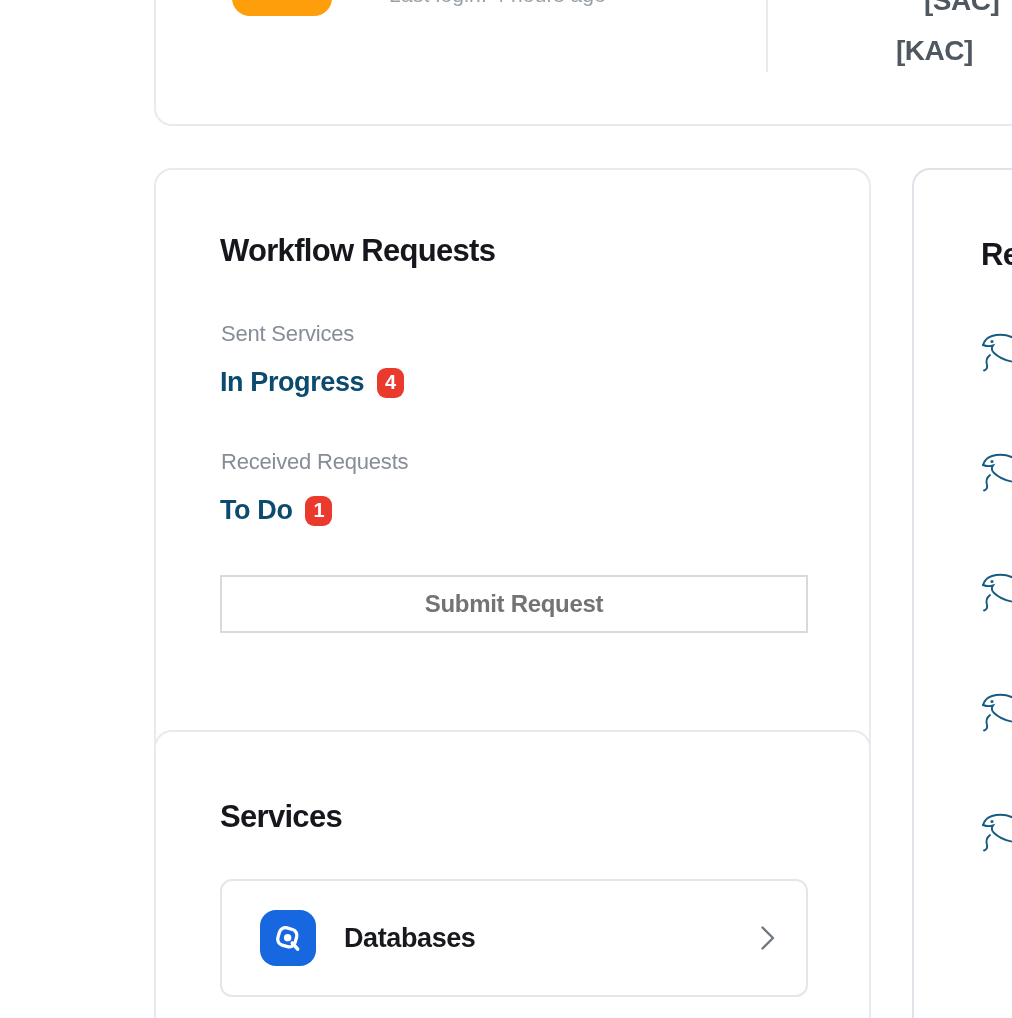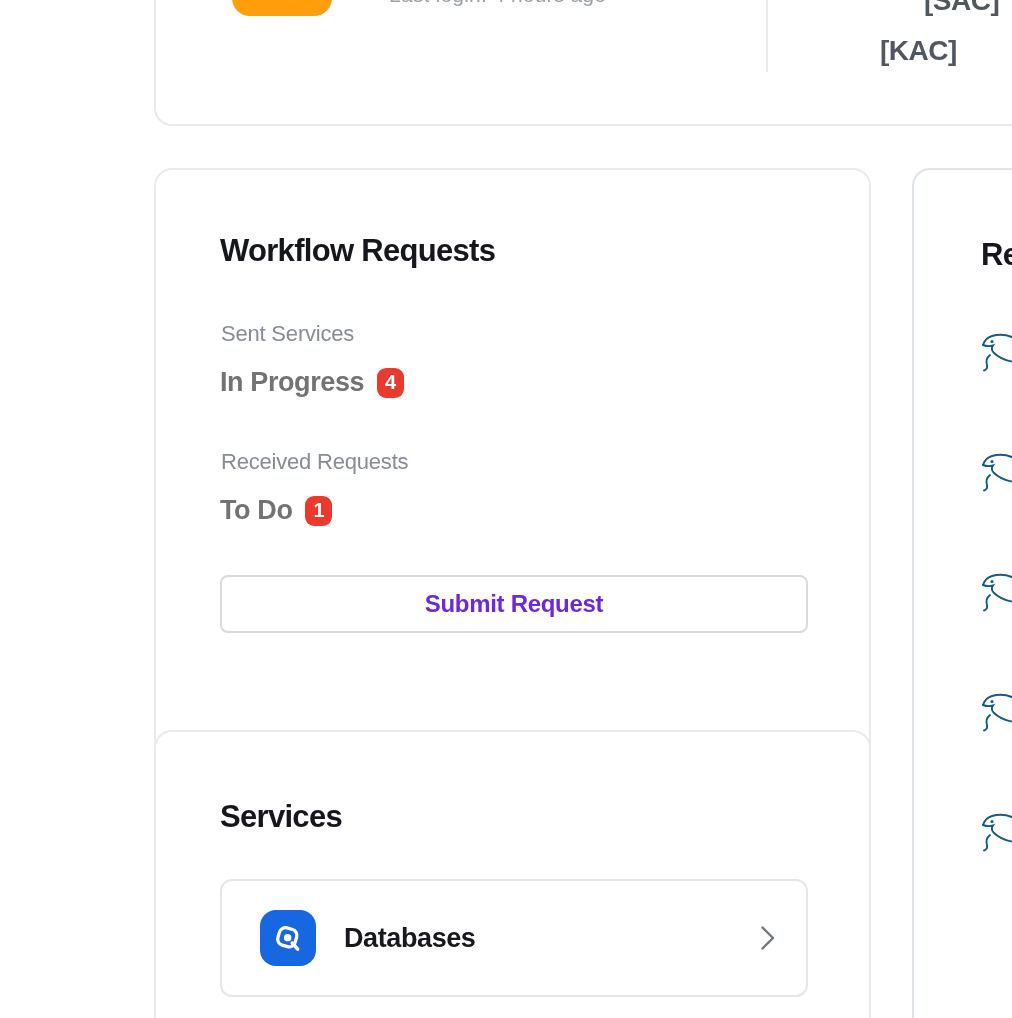--- a/index.html
+++ b/index.html
@@ -35,21 +35,21 @@
   .v-divider {
     position: absolute; left: 610px; top: 30px;
     width: 2px; height: 80px; background: #e7eaed;
   }
   .bracket-link {
     position: absolute; font-size: 28px; font-weight: 700;
     color: #4f5860; letter-spacing: -0.5px; line-height: 31px;
     text-decoration: none; cursor: pointer; white-space: nowrap;
   }
   .bracket-link.sac { left: 768px; top: 23px; }
-  .bracket-link.kac { left: 724px; top: 73px; }
+  .bracket-link.kac { left: 740px; top: 73px; }
 
   
   .workflow-card { left: 154px; top: 168px; width: 717px; height: 646px; }
   .card-title {
     position: absolute; margin: 0;
     font-size: 31px; line-height: 34px; font-weight: 700;
     color: #15171c; letter-spacing: -0.7px; white-space: nowrap;
   }
   .workflow-card .card-title { left: 64px; top: 64px; }
   .group-label {
@@ -61,34 +61,34 @@
   .label-received { top: 279px; text-align: center; }
   .status-row {
     position: absolute; left: 64px;
     display: flex; align-items: center; gap: 13px;
     cursor: pointer;
   }
   .row-in-progress { top: 196px; }
   .row-todo { top: 324px; }
   .status-text {
     font-size: 27px; line-height: 33px; font-weight: 600;
-    color: #737373; letter-spacing: -0.4px; white-space: nowrap;
+    color: #0c4a6e; letter-spacing: -0.4px; white-space: nowrap;
   }
   .count-badge {
     display: inline-flex; align-items: center; justify-content: center;
     min-width: 27px; height: 30px; padding: 0 7px;
     border-radius: 9px; background: #e93a2d;
     color: #ffffff; font-size: 20px; font-weight: 700;
   }
   .submit-btn {
     position: absolute; left: 64px; top: 405px;
     width: 588px; height: 58px;
-    background: #ffffff; border: 2px solid #d7dbdf; border-radius: 8px;
+    background: #ffffff; border: 2px solid #d7dbdf; border-radius: 0;
     font-family: "Liberation Sans", sans-serif;
-    font-size: 24px; font-weight: 700; color: #6d28d9;
+    font-size: 24px; font-weight: 700; color: #737373;
     letter-spacing: -0.3px; cursor: pointer;
   }
 
   
   .services-card { left: 154px; top: 730px; width: 717px; height: 360px; }
   .services-card .card-title { left: 64px; top: 68px; text-align: right; }
   .service-row {
     position: absolute; left: 64px; top: 147px;
     width: 588px; height: 118px;
     border: 2px solid #e3e6ea; border-radius: 12px;

